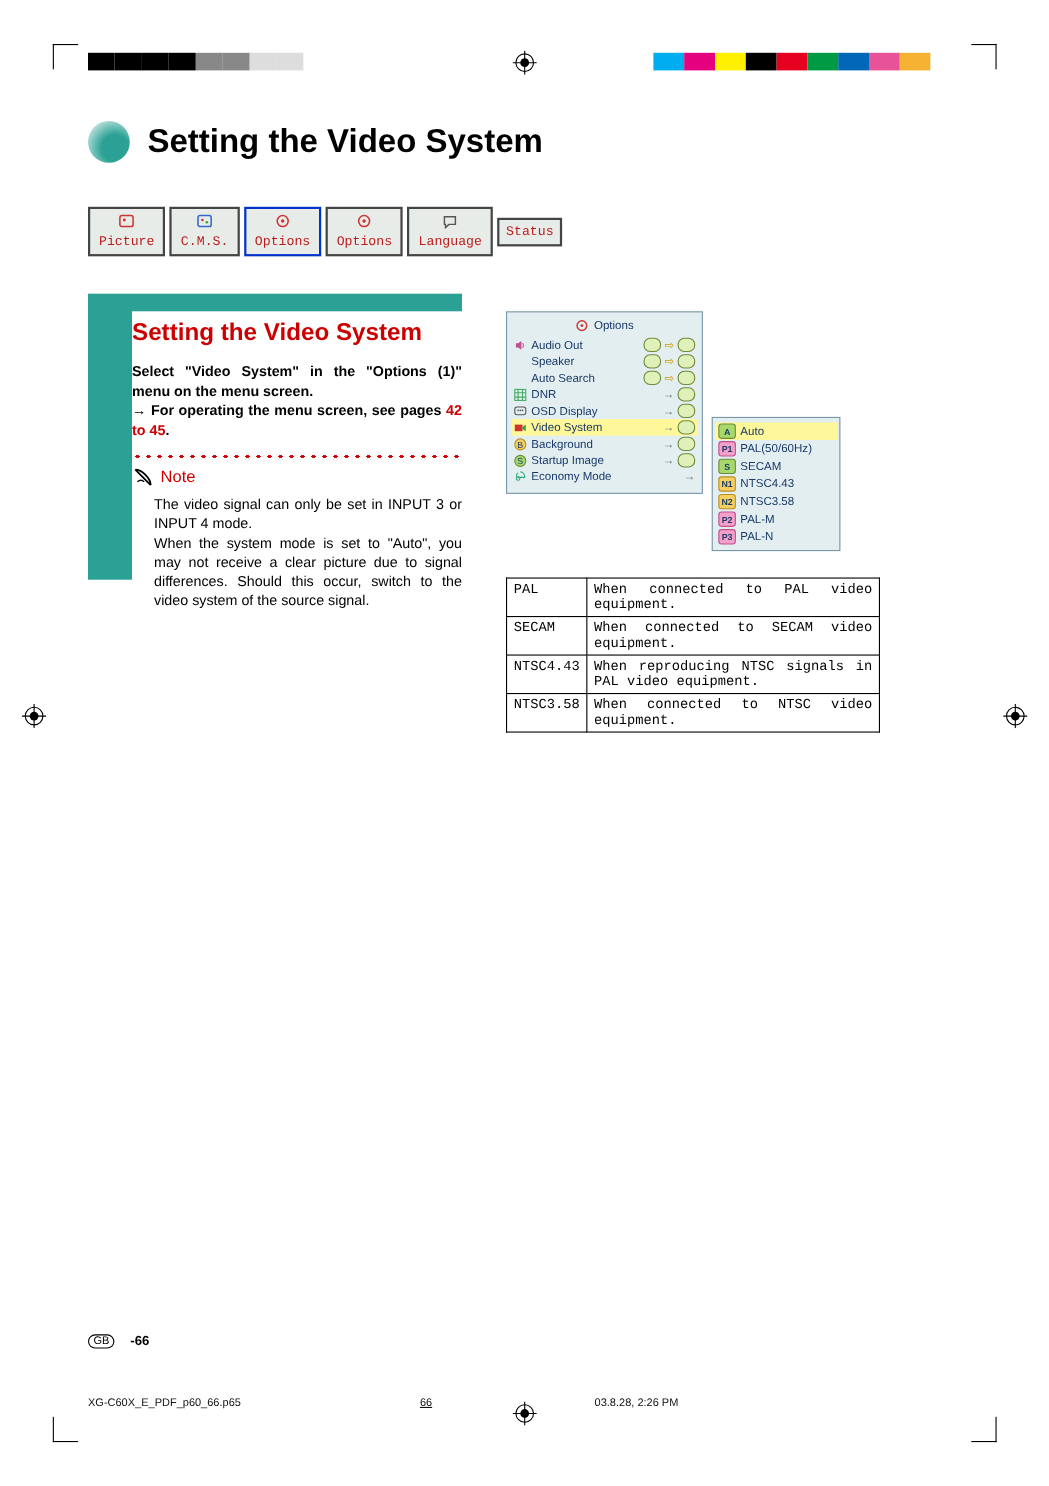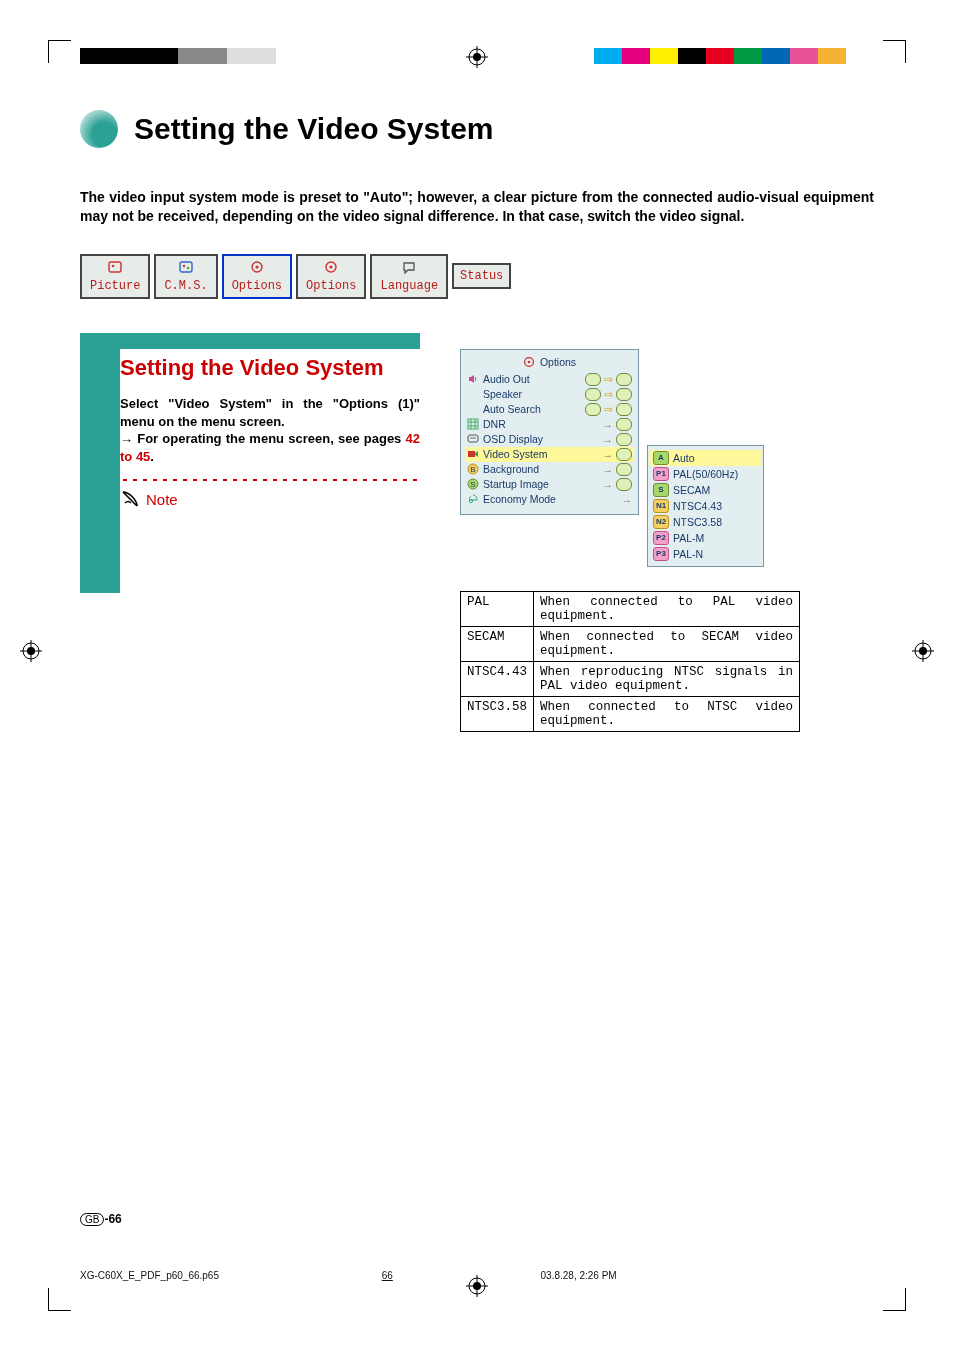--- a/index.html
+++ b/index.html
@@ -73,21 +73,21 @@
   .osd-panel2 .r.hl{background:#fff89a;margin:0 -3px;padding:1px 3px;}
   .badge{width:14px;height:12px;border-radius:3px;display:inline-flex;align-items:center;justify-content:center;font-size:8px;font-weight:bold;color:#1a3a6a;}
   .b-g{background:#a6d96a;border:1px solid #6e8a3a;}
   .b-m{background:#f5a0c8;border:1px solid #c05090;}
   .b-y{background:#f5d060;border:1px solid #b89020;text-align:right;}
   
   table.vt{margin-top:24px;border-collapse:collapse;font-size:12.5px;width:340px;}
   table.vt td{border:1px solid #000;padding:3px 6px;vertical-align:top; text-align:justify;font-family:Liberation Mono, monospace;}
   table.vt td:first-child{white-space:nowrap;}
   
-  .footer{position:absolute;bottom:125px;left:80px;font-size:12px;font-weight:bold;display:flex;align-items:center;gap:0;}
+  .footer{position:absolute;bottom:125px;left:80px;font-size:12px;font-weight:bold;display:flex;align-items:center;gap:14px;}
   .gb{border:1px solid #000;border-radius:9px;padding:0 4px;font-size:10px;font-weight:normal;}
   .docinfo{position:absolute;bottom:70px;left:80px;right:80px;font-size:10px;color:#111;display:flex;}
   .docinfo .a{flex:0 0 38%;}
   .docinfo .b{flex:0 0 20%;text-decoration:underline;}
   .docinfo .c{flex:1;}
   .reg-icon2{ position:absolute; bottom:50px; left:50%; transform:translateX(-50%);}
   .reg-icon2 svg{width:22px;height:22px;}
   .crop-bl{position:absolute;bottom:40px;left:48px;width:22px;height:22px;border-left:1px solid #000;border-bottom:1px solid #000;}
   .crop-br{position:absolute;bottom:40px;right:48px;width:22px;height:22px;border-right:1px solid #000;border-bottom:1px solid #000;}
 </style>
@@ -144,21 +144,20 @@
         <circle cx="11" cy="11" r="4" fill="#000"></circle>
       </svg>
 </div>
 
 <div class="content">
   <div class="title-row">
     <div class="title-bullet"></div>
     <div class="title-text">Setting the Video System</div>
   </div>
 
-  <div class="intro">The video input system mode is preset to "Auto"; however, a clear picture from the connected audio-visual equipment may not be received, depending on the video signal difference. In that case, switch the video signal.</div>
 
   <div class="tabs-row">
     <div class="tab">
       <span class="ico">
         <svg viewBox="0 0 14 14">
               <rect x="1" y="2" width="12" height="10" rx="2" fill="none" stroke="#c33" stroke-width="1.4"></rect>
               <circle cx="5" cy="6" r="1.3" fill="#c33"></circle>
             </svg>
       </span>
       <span>Picture</span>
@@ -216,20 +215,22 @@
       <div class="dot-row"></div>
       <div class="noteline">
         <span class="nicon">
           <svg viewBox="0 0 20 20">
                 <path d="M3 3l14 14M3 3c6 0 14 8 14 14" stroke="#000" fill="none" stroke-width="1.6"></path>
                 <path d="M5 14c2-2 4-2 6 0" stroke="#000" fill="none" stroke-width="1.3"></path>
               </svg>
         </span>
         <span class="note-label">Note</span>
       </div>
+      <div class="note-body" style="white-space:pre-line;">The video signal can only be set in INPUT 3 or INPUT 4 mode.
+When the system mode is set to "Auto", you may not receive a clear picture due to signal differences. Should this occur, switch to the video system of the source signal.</div>
     </div>
 
     <div class="rightcol">
       <div class="osd-wrap">
         <div class="osd-panel">
           <div class="osd-header">
             <span class="ico">
               <svg viewBox="0 0 12 12">
                     <circle cx="6" cy="6" r="4.4" fill="none" stroke="#c33" stroke-width="1.3"></circle>
                     <circle cx="6" cy="6" r="1.3" fill="#c33"></circle>

